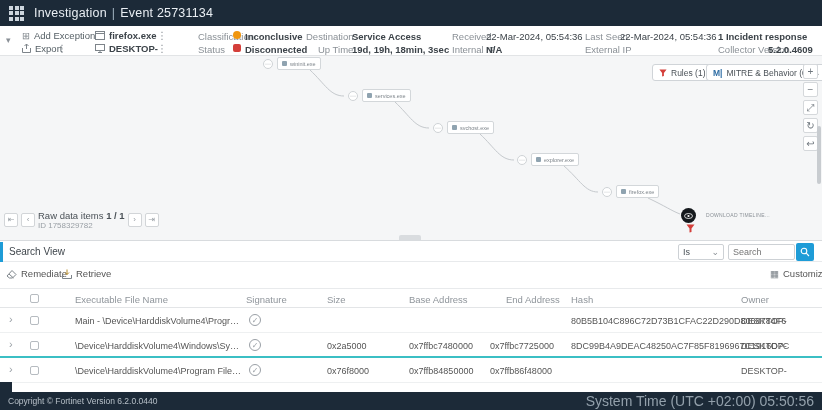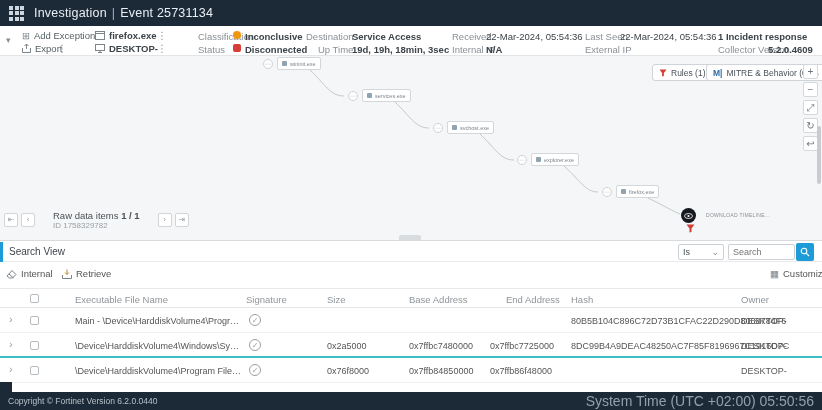--- a/index.html
+++ b/index.html
@@ -222,21 +222,21 @@
   <span class="ztool" style="top:8px">+</span>
   <span class="ztool" style="top:26px">−</span>
   <span class="ztool" style="top:44px">⤢</span>
   <span class="ztool" style="top:62px">↻</span>
   <span class="ztool" style="top:80px">↩</span>
   <span class="vscroll"></span>
 
   <div class="pagebar">
     <span class="pgbtn">⇤</span>
     <span class="pgbtn">‹</span>
-    <div style="margin:0 15px">
+    <div style="margin:0 0">
       <div style="font-size:9.5px;color:#4a5157;white-space:nowrap">
         <span>Raw data items</span>
         <b>1 / 1</b>
       </div>
       <div style="font-size:8px;color:#9aa0a6">ID 1758329782</div>
     </div>
     <span class="pgbtn">›</span>
     <span class="pgbtn">⇥</span>
   </div>
 
@@ -258,21 +258,21 @@
     </svg>
   </button>
 </div>
 
 <div class="actionbar">
   <div class="act" style="left:6px">
     <svg width="11" height="10" viewBox="0 0 11 10">
       <path d="M1 7 L6 1.5 L10 5.5 L6.5 9 L3.5 9 Z" fill="none" stroke="#7d848a"></path>
       <line x1="3" y1="5" x2="7.5" y2="9" stroke="#7d848a"></line>
     </svg>
-    <span>Internal</span>
+    <span>Remediate</span>
   </div>
   <div class="act" style="left:62px">
     <svg width="10" height="10" viewBox="0 0 10 10">
       <path d="M5 0.5 L5 5.5 M3 3.5 L5 5.5 L7 3.5" stroke="#b58a2a" fill="none"></path>
       <path d="M0.5 6 L0.5 9.5 L9.5 9.5 L9.5 6" stroke="#7d848a" fill="none"></path>
     </svg>
     <span>Retrieve</span>
   </div>
   <div class="act" style="left:770px">
     <span style="color:#7d848a">▦</span>

